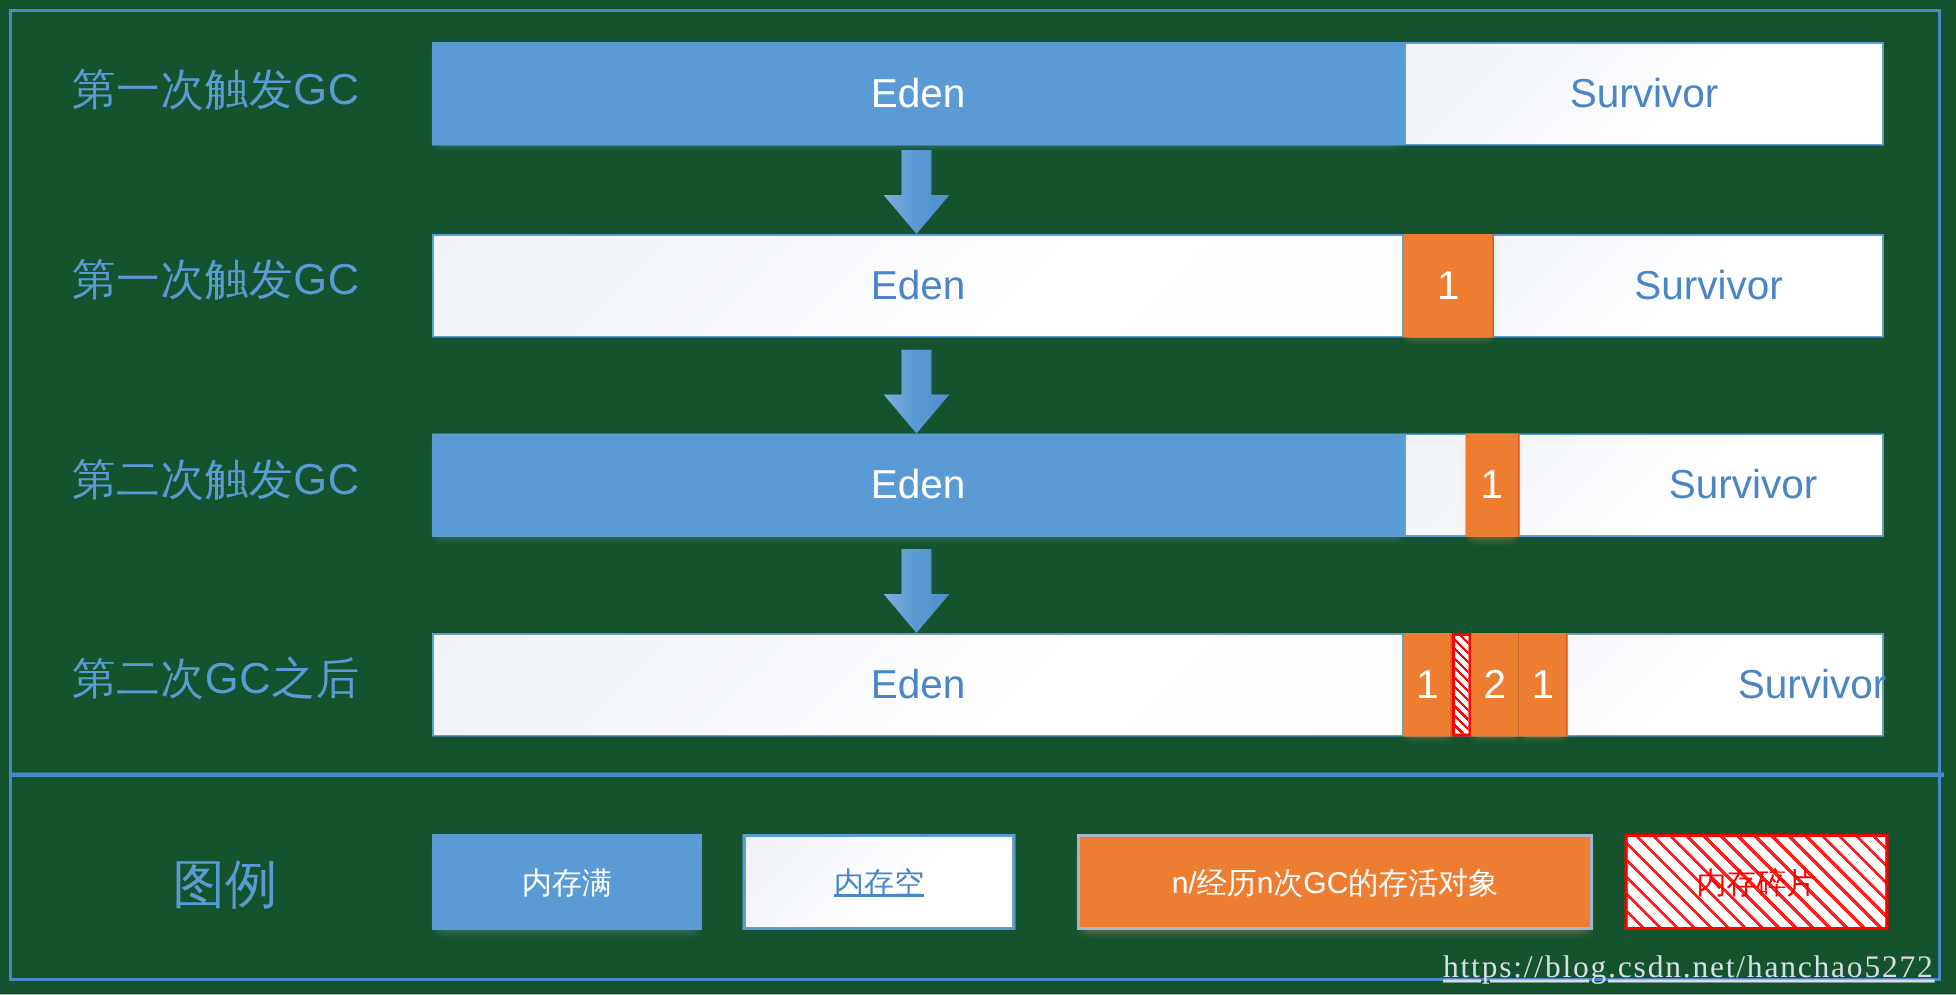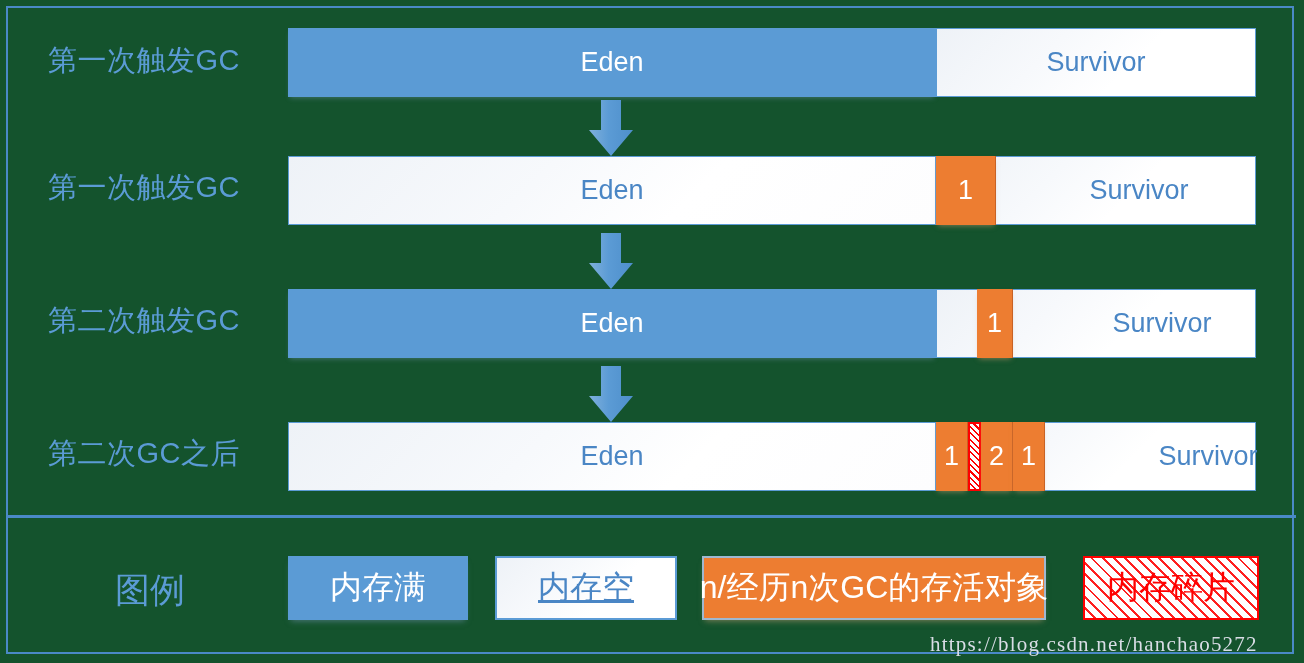--- a/index.html
+++ b/index.html
@@ -124,21 +124,21 @@
     font-size: 35px;
     white-space: nowrap;
     line-height: 1;
   }
   .legend-box {
     position: absolute;
     box-sizing: border-box;
     display: flex;
     align-items: center;
     justify-content: center;
-    font-size: 32px;
+    font-size: 20px;
     white-space: nowrap;
   }
   .legend-full {
     background: #5B9BD5;
     color: #ffffff;
     box-shadow: 0 4px 6px -3px rgba(120,150,185,0.55);
   }
   .legend-empty {
     background: linear-gradient(135deg, #eef2f7 0%, #f7f9fc 35%, #ffffff 62%, #ffffff 100%);
     border: 2px solid #5B9BD5;
@@ -270,23 +270,23 @@
   <div class="legend-title" style="left:115px; top:572px;">图例</div>
 
   <div class="legend-box legend-full" style="left:288px; top:556px; width:180px; height:64px;">
     <span class="legend-text">内存满</span>
   </div>
 
   <div class="legend-box legend-empty" style="left:495px; top:556px; width:182px; height:64px;text-decoration:underline;">
     <span class="legend-text">内存空</span>
   </div>
 
-  <div class="legend-box legend-obj" style="left:702px; top:556px; width:344px; height:64px;">
+  <div class="legend-box legend-obj" style="left:718px; top:556px; width:344px; height:64px;">
     <span class="legend-text">n/经历n次GC的存活对象</span>
   </div>
 
   <div class="legend-box legend-frag" style="left:1083px; top:556px; width:176px; height:64px;">
     <span class="legend-text">内存碎片</span>
   </div>
 
-  <div class="watermark" style="left:930px; top:632px;">https://blog.csdn.net/hanchao5272</div>
+  <div class="watermark" style="left:962px; top:632px;text-decoration:underline;">https://blog.csdn.net/hanchao5272</div>
 
 </div>
 
 </body></html>

